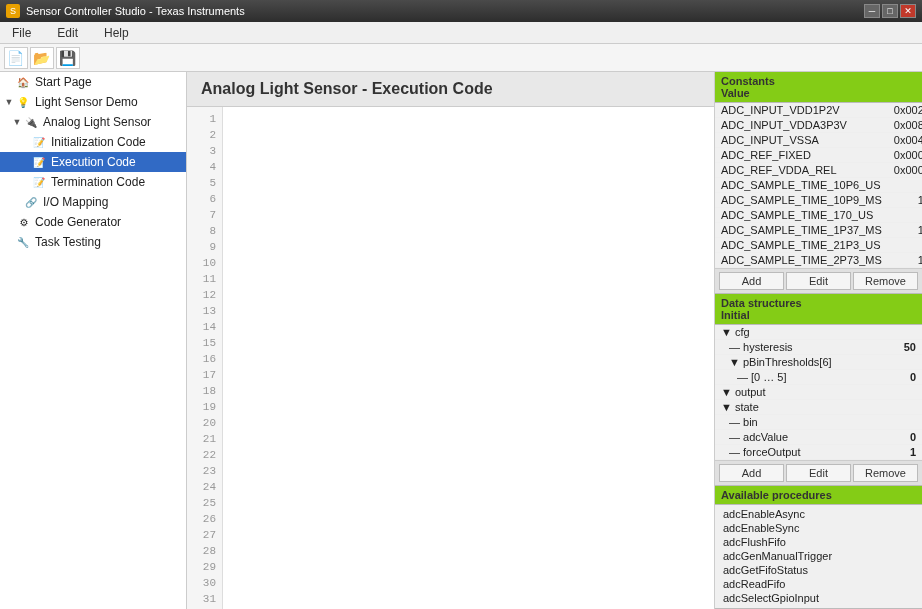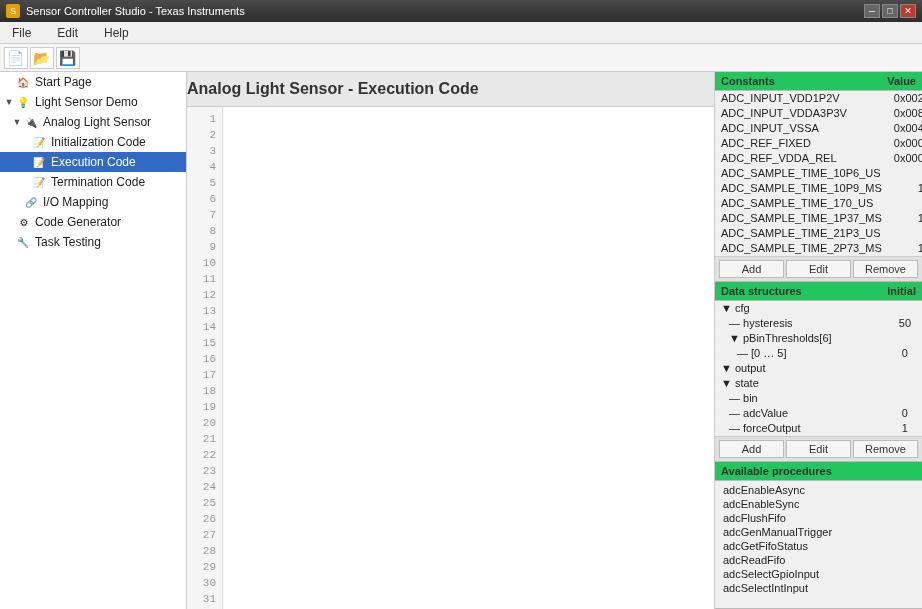--- a/index.html
+++ b/index.html
@@ -148,21 +148,21 @@
       flex: 1;
       display: flex;
       flex-direction: column;
       background: #fff;
     }
 
     
     .page-title-bar {
       background: #e8e8e8;
       border-bottom: 1px solid #ccc;
-      padding: 8px 0;
+      padding: 8px 14px;
       font-size: 16px;
       font-weight: bold;
       color: #333;
     }
 
     
     .code-editor {
       flex: 1;
       display: flex;
       overflow: hidden;
@@ -202,28 +202,29 @@
       background: #f0f0f0;
     }
 
     
     .panel-section {
       border-bottom: 1px solid #bbb;
       display: flex;
       flex-direction: column;
     }
     .panel-header {
-      background: #22c55e;
+      background: #84cc16;
       border-bottom: 1px solid #bbb;
       padding: 3px 6px;
       font-size: 11px;
       font-weight: bold;
       color: #333;
       display: flex;
       justify-content: space-between;
+      flex-direction: column;
     }
     .panel-scroll {
       overflow-y: auto;
       flex: 1;
     }
     .constants-table {
       width: 100%;
       border-collapse: collapse;
       font-size: 11px;
     }
@@ -256,21 +257,21 @@
     .ds-table {
       width: 100%;
       border-collapse: collapse;
       font-size: 11px;
     }
     .ds-table td {
       padding: 1px 6px;
       border-bottom: 1px solid #eee;
       color: #222;
     }
-    .ds-table td:last-child { text-align: center; }
+    .ds-table td:last-child { text-align: right; font-weight: bold; }
     .ds-indent1 { padding-left: 14px !important; }
     .ds-indent2 { padding-left: 22px !important; }
 
     
     .procedures-list {
       padding: 2px 0;
       overflow-y: auto;
       flex: 1;
     }
     .procedure-item {

